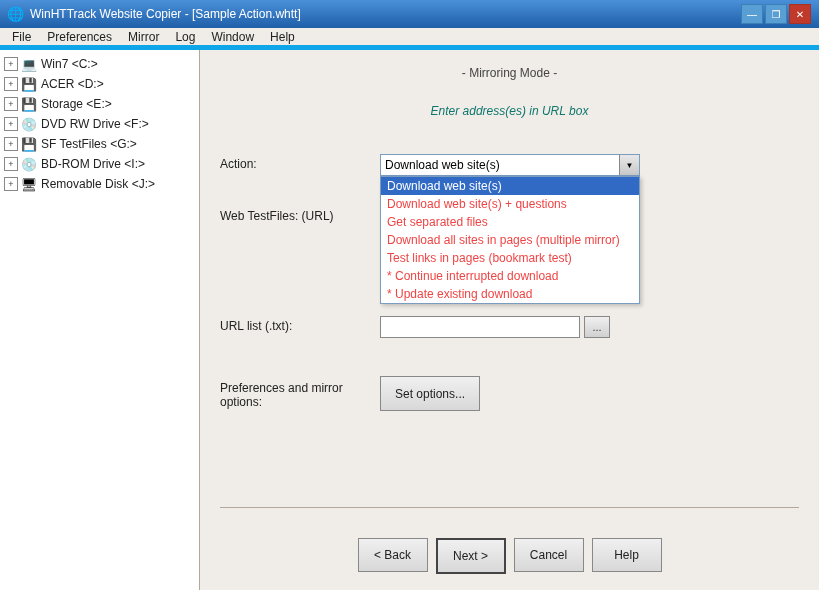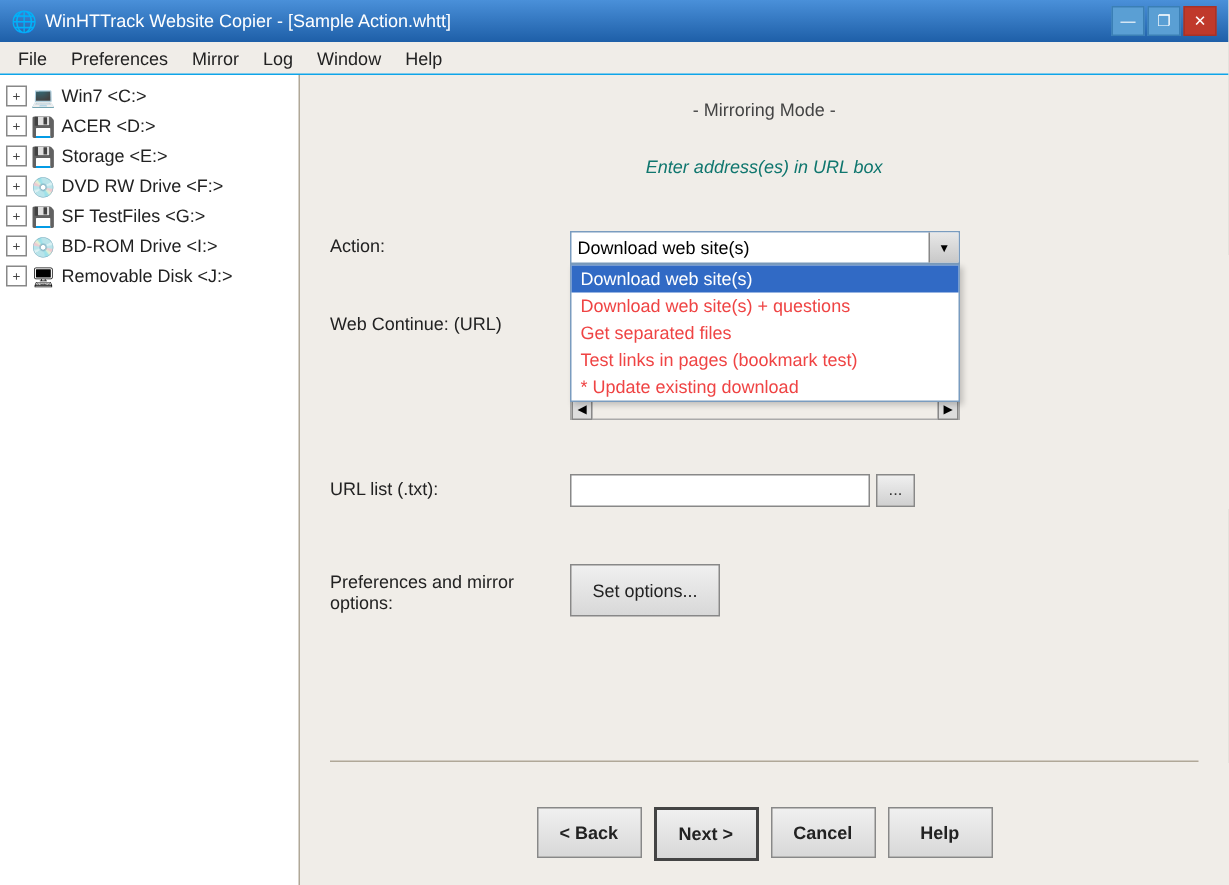--- a/index.html
+++ b/index.html
@@ -51,21 +51,21 @@
       align-items: center;
       justify-content: center;
       cursor: pointer;
     }
     .title-btn.close { background: #c0392b; border-color: #a93226; }
     .title-btn.restore { background: #5a9fd4; }
 
     
     .menu-bar {
       background: #f0ede8;
-      border-bottom: 1px solid #0ea5e9;
+      border-bottom: 5px solid #0ea5e9;
       height: 22px;
       display: flex;
       align-items: center;
       padding: 0 4px;
     }
     .menu-item {
       padding: 2px 8px;
       cursor: pointer;
       font-size: 12px;
       color: #222;
@@ -323,21 +323,20 @@
       height: 24px;
       padding: 16px 12px;
       background: linear-gradient(to bottom, #f0f0f0, #d8d8d8);
       border: 1px solid #888;
       font-size: 12px;
       cursor: pointer;
       color: #222;
       display: flex;
       align-items: center;
       justify-content: center;
-      font-weight: bold;
     }
     .bottom-btn.default-btn {
       border: 2px solid #444;
     }
   </style>
 </head>
 <body>
 
 <div class="title-bar">
   <span class="title-bar-icon">🌐</span>
@@ -409,29 +408,31 @@
         <div class="dropdown-wrapper">
           <div class="dropdown-displayed">
             <span>Download web site(s)</span>
             <div class="arrow">▼</div>
           </div>
           
           <div class="dropdown-list">
             <div class="dropdown-list-item selected">Download web site(s)</div>
             <div class="dropdown-list-item">Download web site(s) + questions</div>
             <div class="dropdown-list-item">Get separated files</div>
+            <div class="dropdown-list-item">Download all sites in pages (multiple mirror)</div>
             <div class="dropdown-list-item">Test links in pages (bookmark test)</div>
+            <div class="dropdown-list-item">* Continue interrupted download</div>
             <div class="dropdown-list-item">* Update existing download</div>
           </div>
         </div>
       </div>
     </div>
 
     <div class="form-row">
-      <span class="form-label">Web Continue: (URL)</span>
+      <span class="form-label">Web TestFiles: (URL)</span>
       <div class="form-control">
         <div class="url-textarea-wrapper">
           <textarea class="url-textarea" style="">http://www.snapfiles.com/feature</textarea>
           <div class="snapfiles-watermark">📷 SnapFiles</div>
         </div>
 
         <div class="url-scrollbar-h">
           <div class="scrollbar-arrow">◀</div>
           <div class="scrollbar-track"></div>
           <div class="scrollbar-arrow">▶</div>

